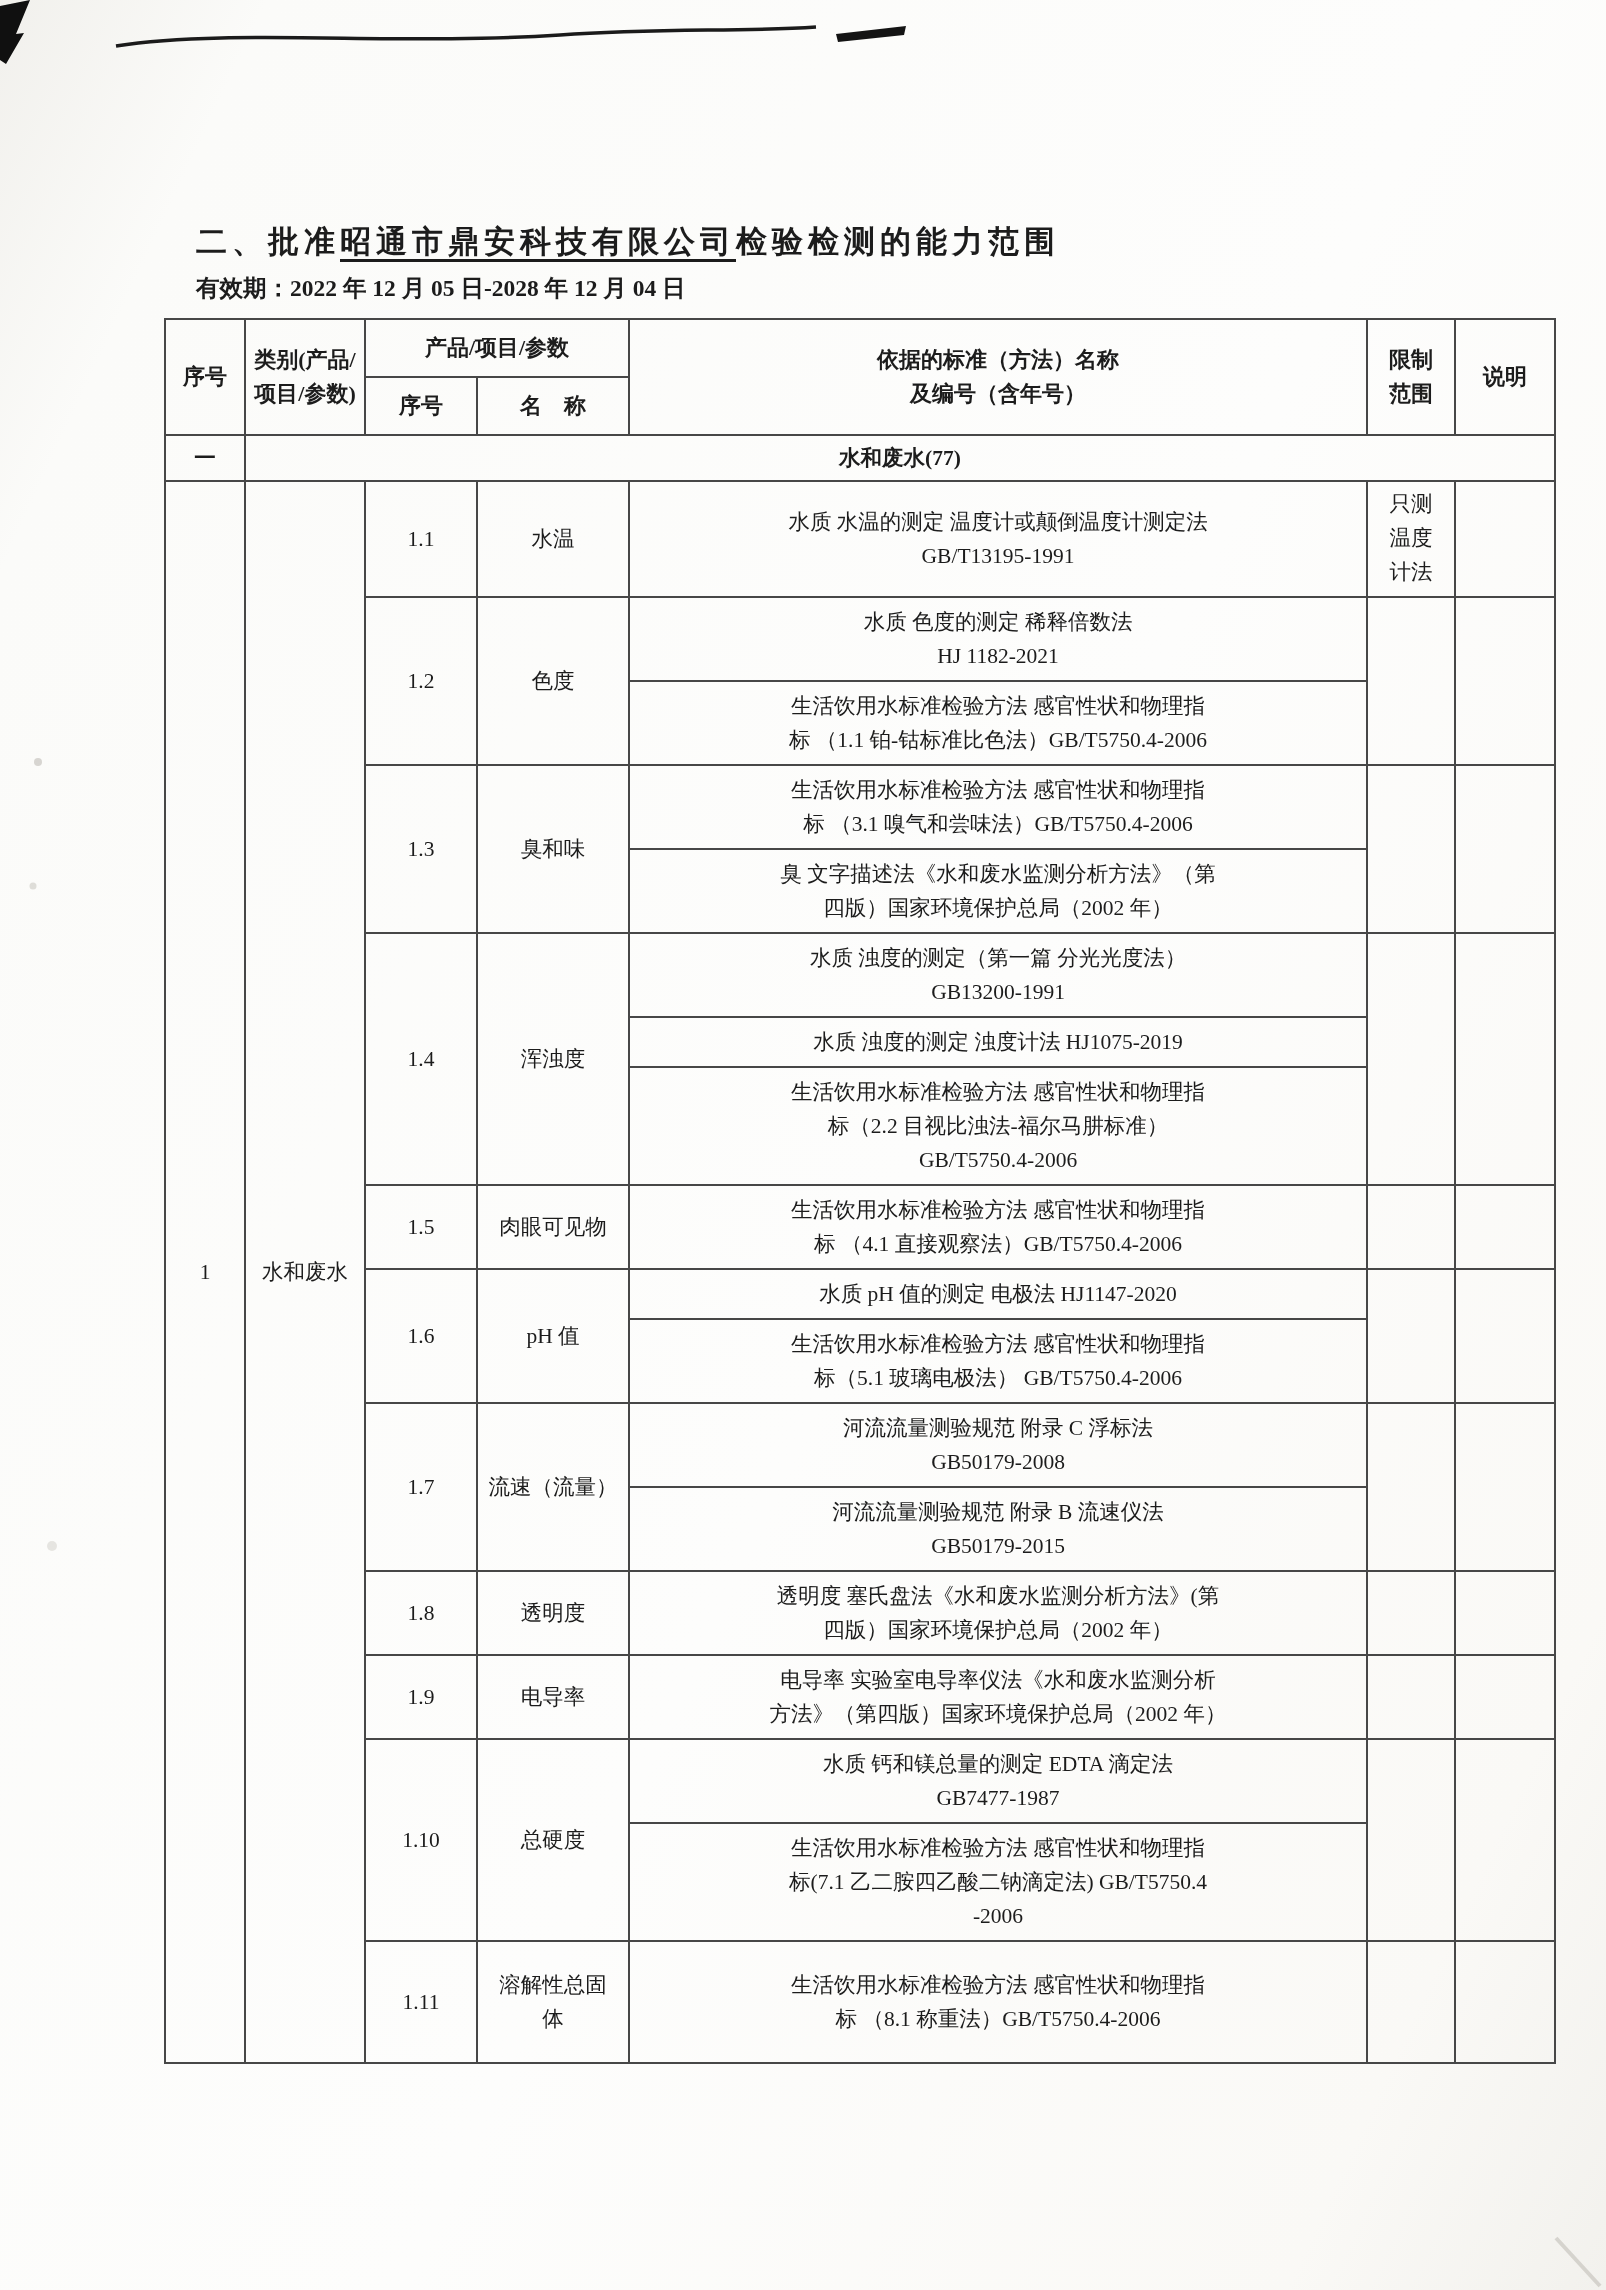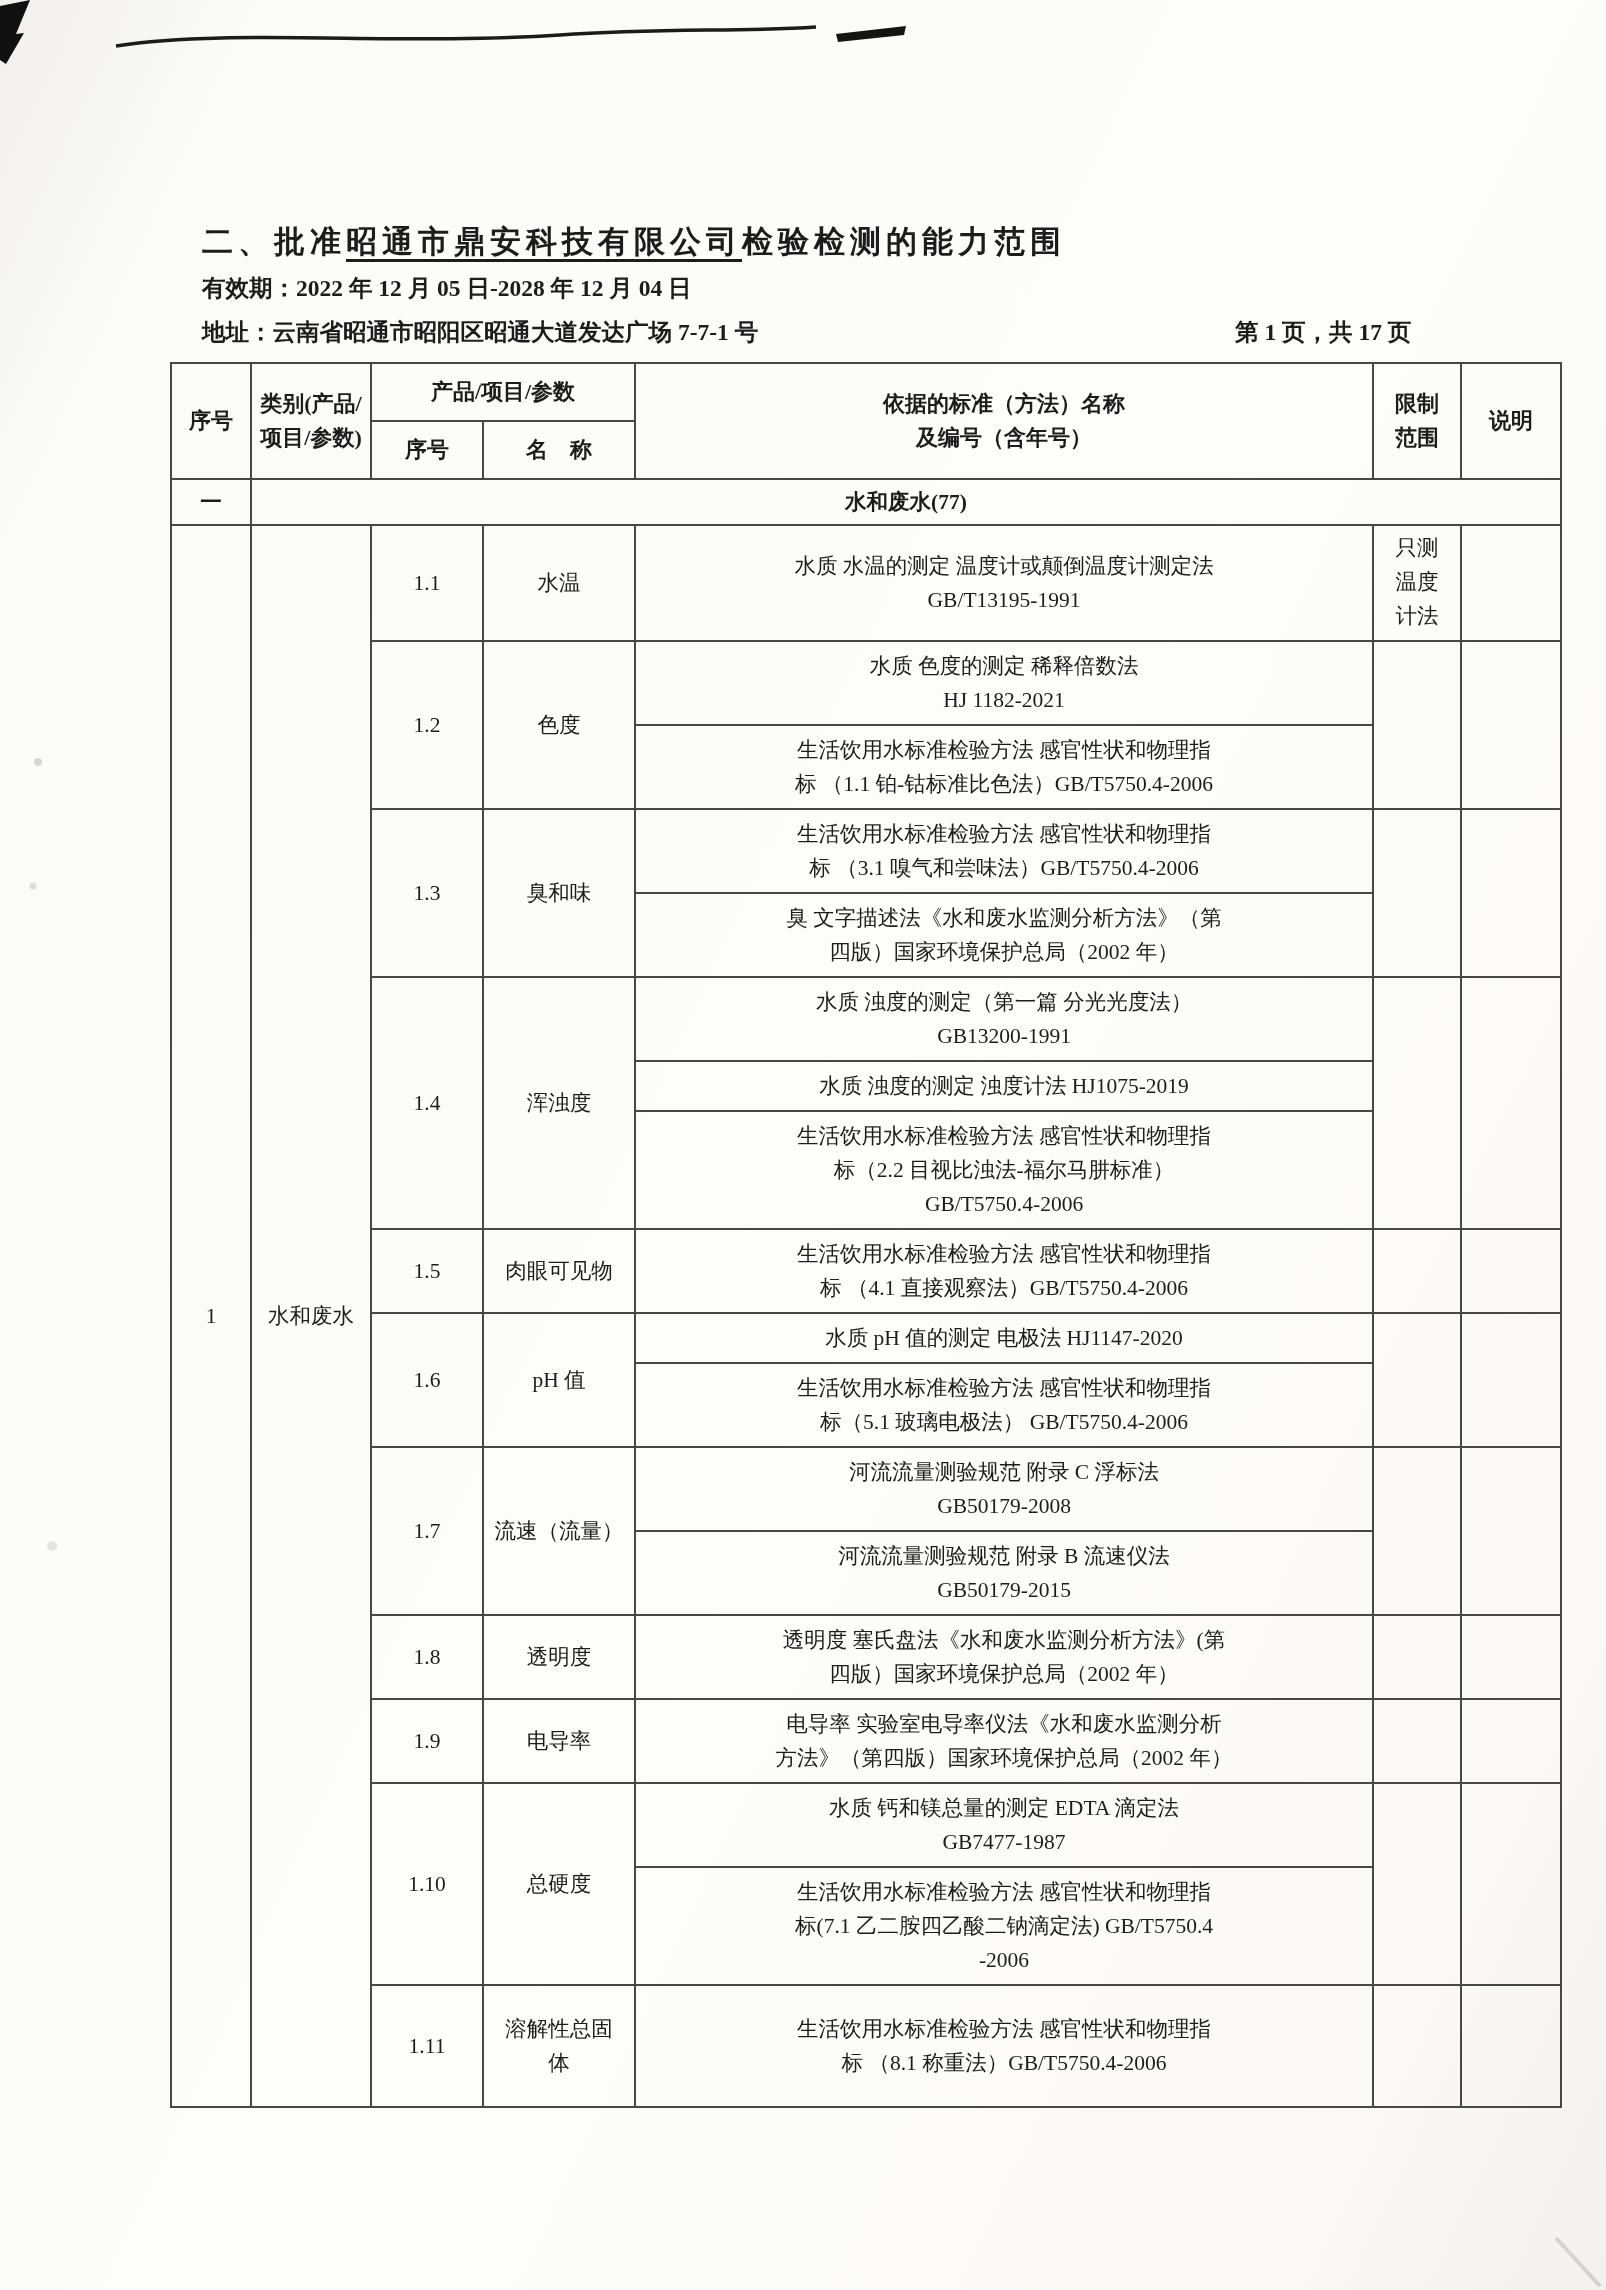--- a/index.html
+++ b/index.html
@@ -6,21 +6,21 @@
   html,body { width:1606px; height:2290px; }
   body {
     font-family:"Liberation Serif","DejaVu Serif",serif;
     color:#1c1c1c;
   }
   .page {
     position:relative; width:1606px; height:2290px; overflow:hidden;
     background:linear-gradient(115deg,#f1f0ec 0%,#fbfbf9 10%,#fdfdfc 55%,#faf9f6 88%,#f2f1ed 100%);
   }
   .artifacts { position:absolute; left:0; top:0; pointer-events:none; }
-  .doc { position:absolute; left:170px; top:220px; width:1260px; }
+  .doc { position:absolute; left:164px; top:220px; width:1260px; }
   .title {
     margin-left:32px; font-size:31px; font-weight:bold; letter-spacing:5px;
     line-height:44px; white-space:nowrap;
   }
   .title .u { text-decoration:underline; text-underline-offset:7px; text-decoration-thickness:2.5px; }
   .meta { display:flex; margin-left:32px; margin-top:4px; font-size:23.5px; font-weight:bold; line-height:40px; }
   .m-cert  { width:623px; }
   .m-addr  { width:1033px; }
   .cap-table {
     border-collapse:collapse; table-layout:fixed; width:1392px; margin-top:10px;
@@ -60,26 +60,20 @@
     <div class="title">
       <span>二、批准</span><span class="u">昭通市鼎安科技有限公司</span><span>检验检测的能力范围</span>
     </div>
 
     <div class="meta">
       <div class="m-valid">
         <span>有效期：</span><span>2022 年 12 月 05 日-2028 年 12 月 04 日</span>
       </div>
     </div>
 
-    <div class="meta">
-      <div class="m-addr">
-        <span>地址：</span><span>云南省昭通市昭阳区昭通大道发达广场 7-7-1 号</span>
-      </div>
-      <div class="m-page">第 1 页，共 17 页</div>
-    </div>
 
     <table class="cap-table">
       <colgroup>
         <col style="width:80px">
           <col style="width:120px">
           <col style="width:112px">
         <col style="width:152px">
           <col style="width:738px">
           <col style="width:88px">
           <col>

